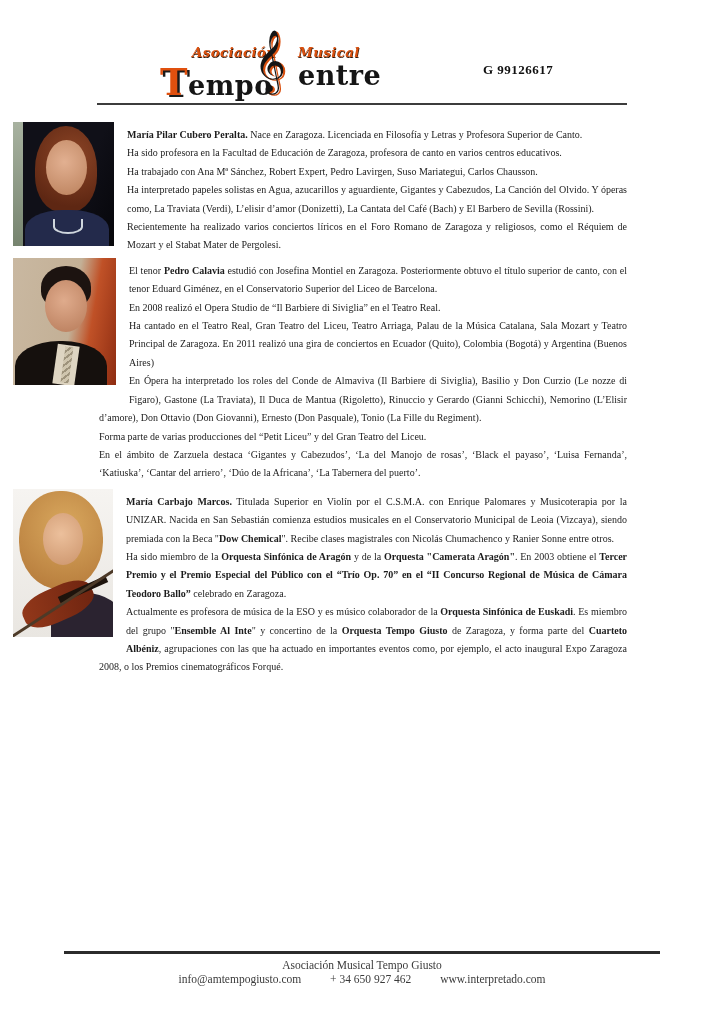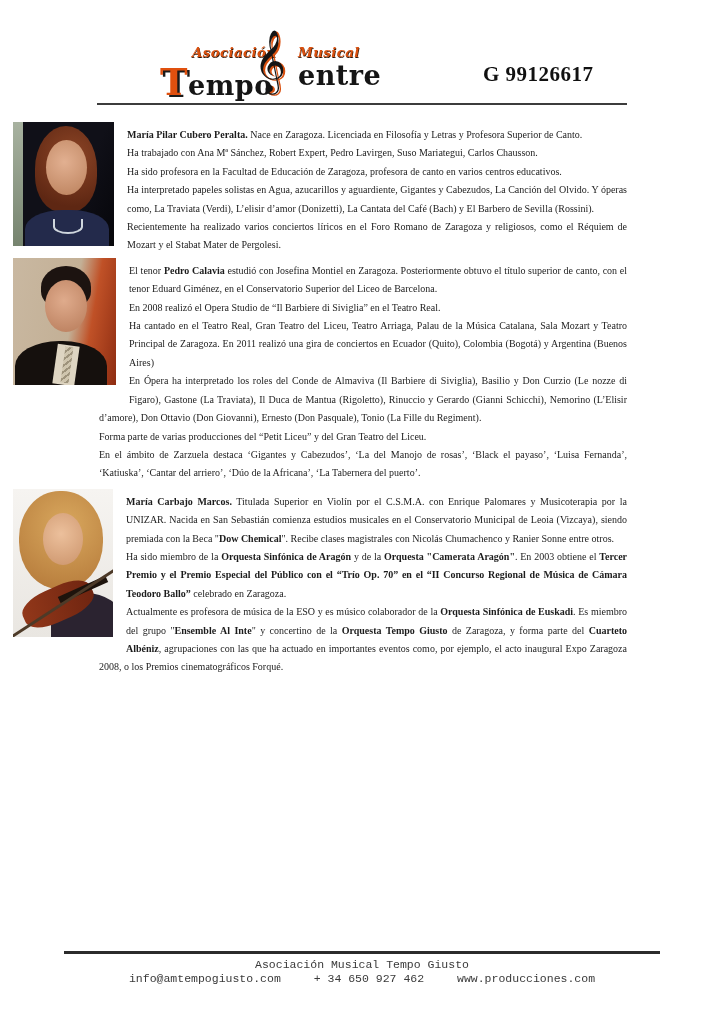--- a/index.html
+++ b/index.html
@@ -17,21 +17,21 @@
     color:#d9500f;text-shadow:0.6px 0.6px 0 #2a1205;letter-spacing:0.3px;white-space:nowrap;}
   .logo-asociacion{left:34px;}
   .logo-musical{left:140px;}
   .logo-clef{position:absolute;left:96px;top:-10px;font-family:"DejaVu Sans",sans-serif;
     font-size:54px;line-height:74px;color:#151515;text-shadow:2px 1px 0 #d9500f;}
   .logo-big{position:absolute;top:26px;font-size:27px;font-weight:bold;color:#151515;
     letter-spacing:0.5px;white-space:nowrap;}
   .logo-tempo{left:2px;}
   .logo-giusto{left:140px;}
   .logo-initial{font-size:37px;color:#e0500e;text-shadow:2.5px 2px 0 #1a1a1a;}
-  .reg-number{position:absolute;left:483px;top:62px;font-size:21px;font-weight:bold;
+  .reg-number{position:absolute;left:483px;top:62px;font-size:13px;font-weight:bold;
     color:#111;letter-spacing:0.5px;}
   
   .content{position:relative;}
   .bio{margin-left:99px;width:528px;font-size:10px;line-height:18.4px;}
   .bio-1{margin-top:21px;}
   .bio-2{margin-top:7px;}
   .bio-3{margin-top:10px;}
   .para{margin:0;text-align:justify;}
   .s-n{font-style:normal;font-weight:normal;}
   .s-b{font-weight:bold;}
@@ -72,21 +72,21 @@
   .ph3 .violin{position:absolute;left:8px;bottom:16px;width:74px;height:34px;border-radius:40%;
     background:linear-gradient(100deg,#93381a,#6e2410);transform:rotate(-24deg);}
   .ph3 .fingerboard{position:absolute;left:44px;bottom:44px;width:52px;height:7px;
     background:#1d130c;transform:rotate(-24deg);}
   .ph3 .bow{position:absolute;left:-12px;bottom:34px;width:130px;height:3px;
     background:#4d3a28;transform:rotate(-33deg);}
   
   #footer{position:absolute;left:0;top:0;width:724px;height:1024px;pointer-events:none;}
   .footer-rule{position:absolute;top:951px;left:64px;width:596px;height:3px;background:#2b2b2b;}
   .footer-text{position:absolute;top:958px;left:0;width:724px;text-align:center;
-    font-family:Liberation Mono, monospace;font-size:11.5px;color:#3a3a3a;line-height:14px;}
+    font-family:Liberation Serif, serif;font-size:11.5px;color:#3a3a3a;line-height:14px;}
   .footer-contacts span{margin:0 13px;}
 </style>
 </head>
 <body>
 
 <div id="page">
 
   <div id="header">
     <div class="logo">
       <span class="logo-small logo-asociacion">Asociación</span>
@@ -103,22 +103,22 @@
 
     <section class="bio bio-1">
       <div class="photo ph1">
         <div class="band"></div>
         <div class="hair"></div>
         <div class="face"></div>
         <div class="body"></div>
         <div class="necklace"></div>
       </div>
       <p class="para"><span class="s-b">María Pilar Cubero Peralta.</span><span class="s-n"> Nace en Zaragoza. Licenciada en Filosofía y Letras y Profesora Superior de Canto.</span></p>
+      <p class="para"><span class="s-n">Ha sido profesora en la Facultad de Educación de Zaragoza, profesora de canto en varios centros educativos.</span></p>
       <p class="para"><span class="s-n">Ha trabajado con Ana Mª Sánchez, Robert Expert, Pedro Lavirgen, Suso Mariategui, Carlos Chausson.</span></p>
-      <p class="para"><span class="s-n">Ha sido profesora en la Facultad de Educación de Zaragoza, profesora de canto en varios centros educativos.</span></p>
       <p class="para"><span class="s-n">Ha interpretado papeles solistas en </span><span class="s-i">Agua, azucarillos y aguardiente</span><span class="s-n">, </span><span class="s-i">Gigantes y Cabezudos, La Canción del Olvido</span><span class="s-n">. Y óperas como, La Traviata (Verdi), </span><span class="s-i">L’elisir d’amor</span><span class="s-n"> (Donizetti), </span><span class="s-i">La Cantata del Café</span><span class="s-n"> (Bach) y </span><span class="s-i">El Barbero de Sevilla</span><span class="s-n"> (Rossini).</span></p>
       <p class="para"><span class="s-n">Recientemente ha realizado varios conciertos líricos en el Foro Romano de Zaragoza y religiosos, como el Réquiem de Mozart y el Stabat Mater de Pergolesi.</span></p>
     </section>
 
     <section class="bio bio-2">
       <div class="photo ph2">
         <div class="hair"></div>
         <div class="face"></div>
         <div class="suit"></div>
         <div class="shirt"></div>
@@ -148,18 +148,18 @@
 
   </div>
 
   <div id="footer">
     <div class="footer-rule"></div>
     <div class="footer-text">
       <div>Asociación Musical Tempo Giusto</div>
       <div class="footer-contacts">
         <span>info@amtempogiusto.com</span>
         <span>+ 34 650 927 462</span>
-        <span>www.producciones.com</span>
+        <span>www.interpretado.com</span>
       </div>
     </div>
   </div>
 
 </div>
 
 </body></html>

